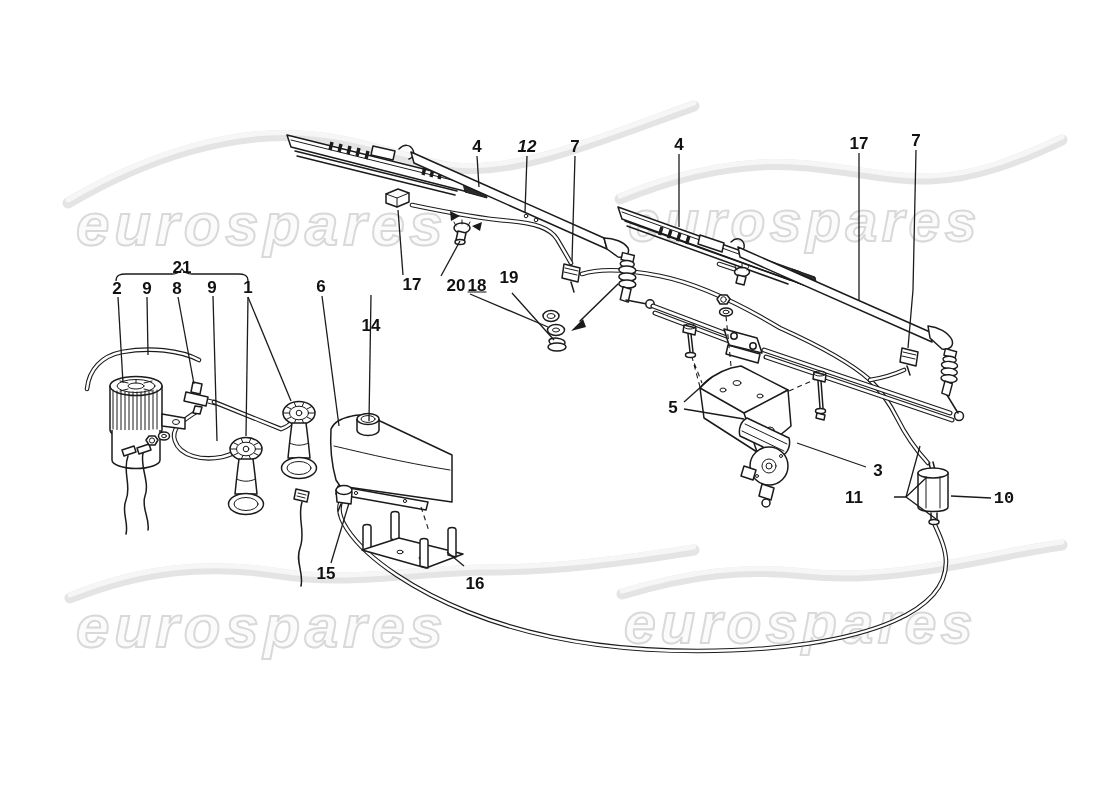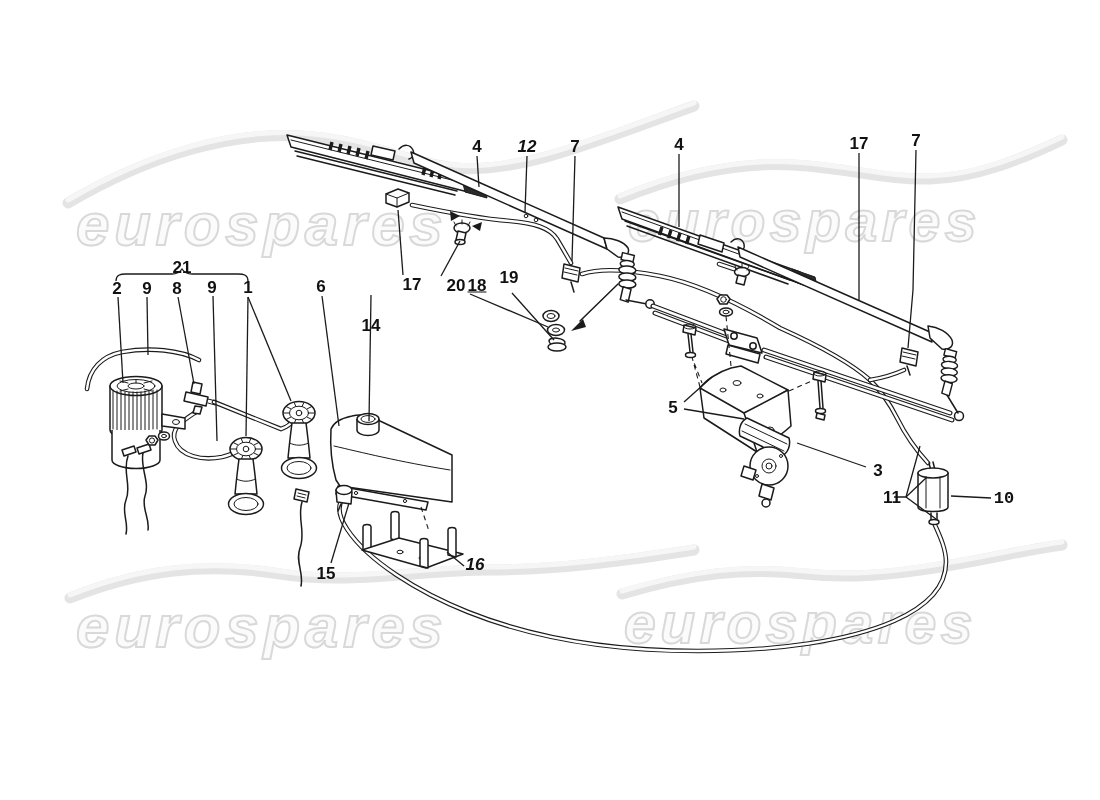--- a/index.html
+++ b/index.html
@@ -384,18 +384,18 @@
       <div class="part-label" style="left: 477px; top: 285px; text-decoration: underline;">18</div>
       <div class="part-label" style="left: 509px; top: 277px;">19</div>
       <div class="part-label" style="left: 477px; top: 146px;">4</div>
       <div class="part-label" style="left: 527px; top: 146px; font-style: italic;">12</div>
       <div class="part-label" style="left: 575px; top: 146px;">7</div>
       <div class="part-label" style="left: 679px; top: 144px;">4</div>
       <div class="part-label" style="left: 859px; top: 143px;">17</div>
       <div class="part-label" style="left: 916px; top: 140px;">7</div>
       <div class="part-label" style="left: 673px; top: 407px;">5</div>
       <div class="part-label" style="left: 878px; top: 470px;">3</div>
-      <div class="part-label" style="left: 892px; top: 497px;">11</div>
+      <div class="part-label" style="left: 854px; top: 497px;">11</div>
       <div class="part-label" style="left: 1004px; top: 498px; font-family: Liberation Mono, monospace;">10</div>
       <div class="part-label" style="left: 326px; top: 573px;">15</div>
-      <div class="part-label" style="left: 475px; top: 564px; font-style: italic;">16</div>
+      <div class="part-label" style="left: 475px; top: 583px;">16</div>
     </div>
 </div>
 
 </body></html>

